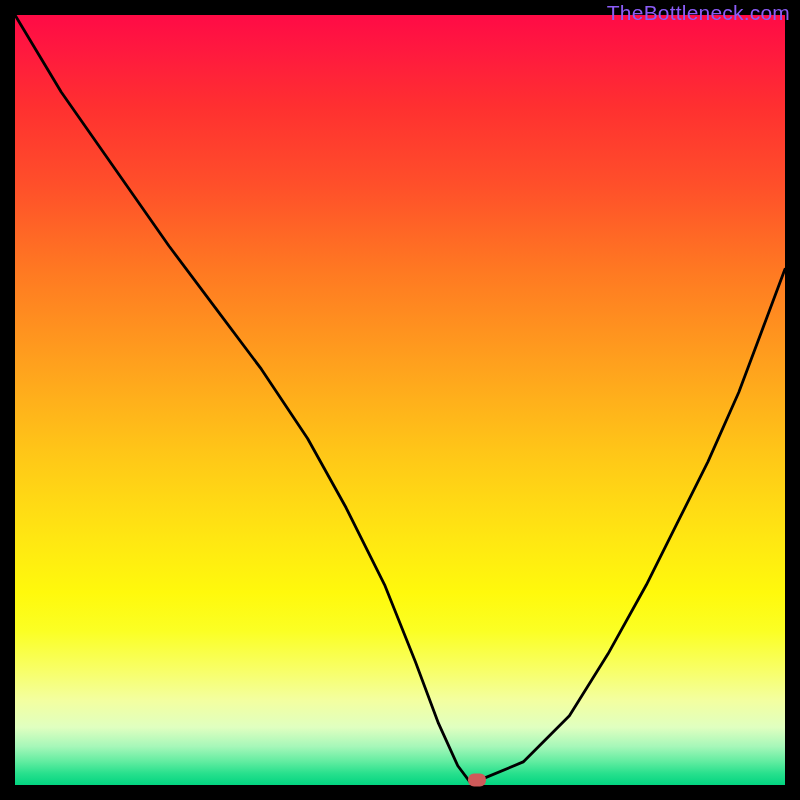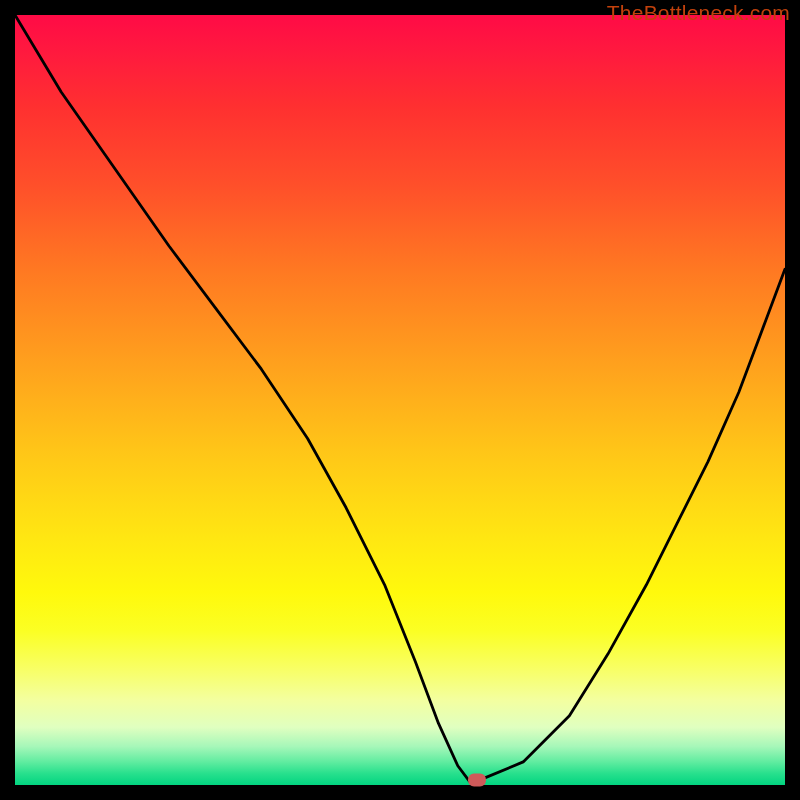--- a/index.html
+++ b/index.html
@@ -55,21 +55,21 @@
     position: absolute;
     width: 18px;
     height: 13px;
     border-radius: 6px;
     transform: translate(-50%, -50%);
   }
   .watermark {
     position: absolute;
     top: 1px;
     right: 10px;
-    color: #c2410c;
+    color: #8b5cf6;
     font-size: 21px;
     text-align: right;
     letter-spacing: 0.2px;
     font-weight: 500;
   }
 </style>
 </head>
 <body>
 
 <div class="frame">

